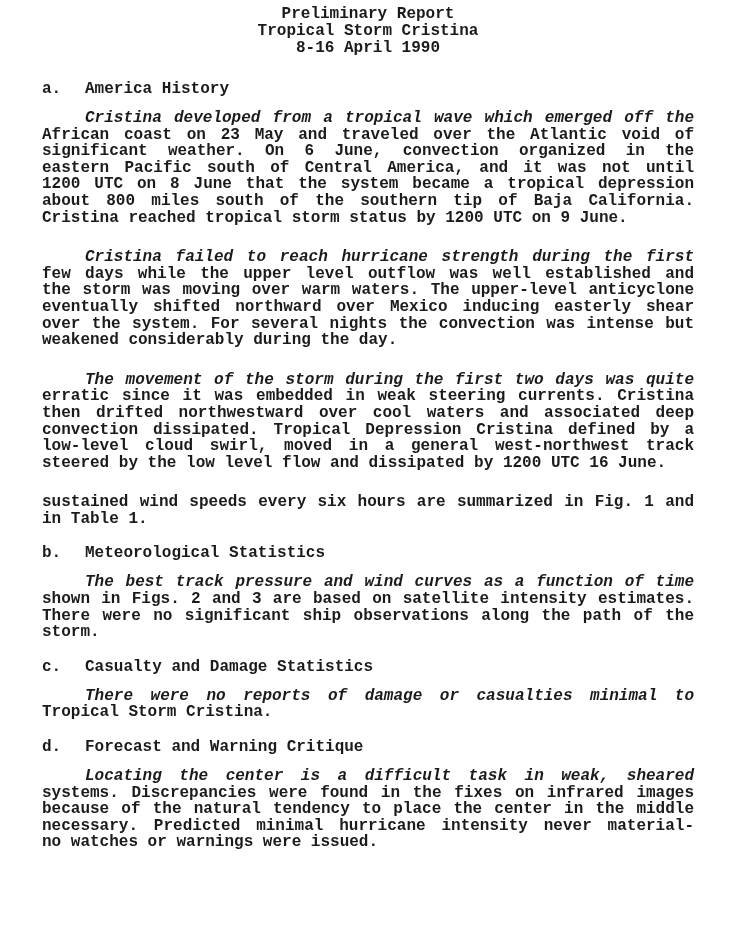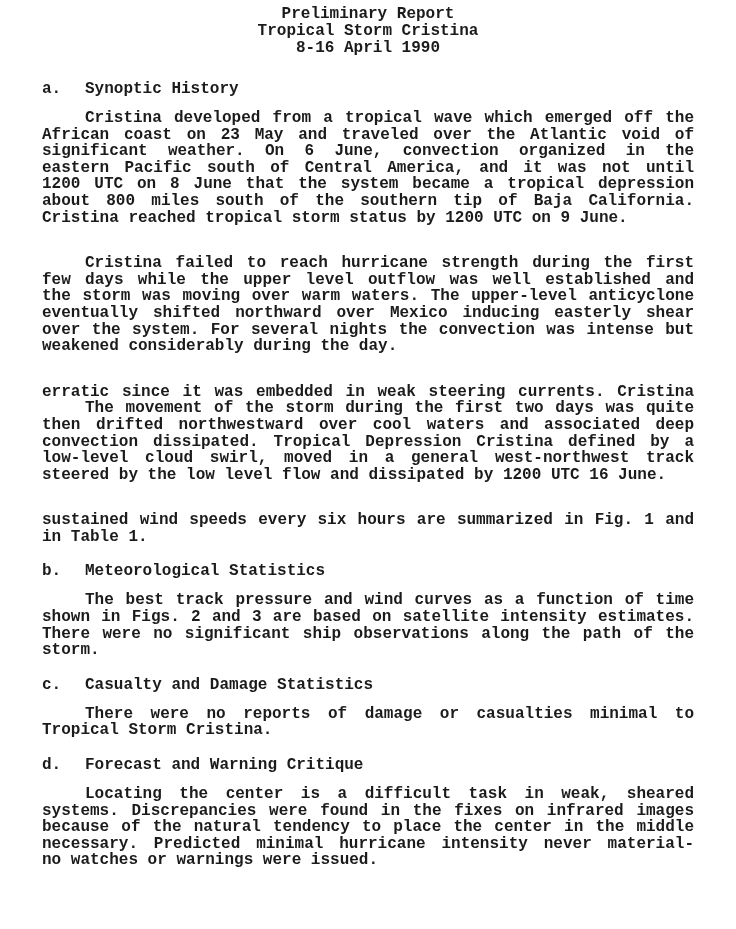--- a/index.html
+++ b/index.html
@@ -33,65 +33,66 @@
   .heading {
     line-height: 17px;
     margin: 0 0 12px 0;
     white-space: nowrap;
   }
   .heading-label {
     display: inline-block;
     width: 43px;
   }
   .paragraph { margin: 0; }
-  .paragraph + .paragraph { margin-top: 29px; }
+  .paragraph + .paragraph { margin-top: 23px; }
   .text-line {
     line-height: 16.6px;
     min-height: 16.6px;
   }
   .text-line.just {
     text-align: justify;
     text-align-last: justify;
   }
   .text-line.first {
     padding-left: 43px;
+    font-style: italic;
   }
 </style>
 </head>
 <body>
 
 <div class="page">
   <header class="title-block">
     <div class="title-line">Preliminary Report</div>
     <div class="title-line">Tropical Storm Cristina</div>
     <div class="title-line">8-16 April 1990</div>
   </header>
   <main>
       <section class="doc-section">
-        <div class="heading"><span class="heading-label">a.</span><span class="heading-title">Synoptic History</span></div>
+        <div class="heading"><span class="heading-label">a.</span><span class="heading-title">America History</span></div>
         <div class="paragraph">
           <div class="text-line just first">Cristina developed from a tropical wave which emerged off the</div>
           <div class="text-line just">African coast on 23 May and traveled over the Atlantic void of</div>
           <div class="text-line just">significant weather.  On 6 June, convection organized in the</div>
           <div class="text-line just">eastern Pacific south of Central America, and it was not until</div>
           <div class="text-line just">1200 UTC on 8 June that the system became a tropical depression</div>
           <div class="text-line just">about 800 miles south of the southern tip of Baja California.</div>
           <div class="text-line">Cristina reached tropical storm status by 1200 UTC on 9 June.</div>
         </div>
         <div class="paragraph">
           <div class="text-line just first">Cristina failed to reach hurricane strength during the first</div>
           <div class="text-line just">few days while the upper level outflow was well established and</div>
           <div class="text-line just">the storm was moving over warm waters.  The upper-level anticyclone</div>
           <div class="text-line just">eventually shifted northward over Mexico inducing easterly shear</div>
           <div class="text-line just">over the system.  For several nights the convection was intense but</div>
           <div class="text-line">weakened considerably during the day.</div>
         </div>
         <div class="paragraph">
+          <div class="text-line just first">The movement of the storm during the first two days was quite</div>
           <div class="text-line just">erratic since it was embedded in weak steering currents.  Cristina</div>
-          <div class="text-line just first">The movement of the storm during the first two days was quite</div>
           <div class="text-line just">then drifted northwestward over cool waters and associated deep</div>
           <div class="text-line just">convection dissipated.  Tropical Depression Cristina defined by a</div>
           <div class="text-line just">low-level cloud swirl, moved in a general west-northwest track</div>
           <div class="text-line">steered by the low level flow and dissipated by 1200 UTC 16 June.</div>
         </div>
         <div class="paragraph">
           <div class="text-line just">sustained wind speeds every six hours are summarized in Fig. 1 and</div>
           <div class="text-line">in Table 1.</div>
         </div>
       </section>

